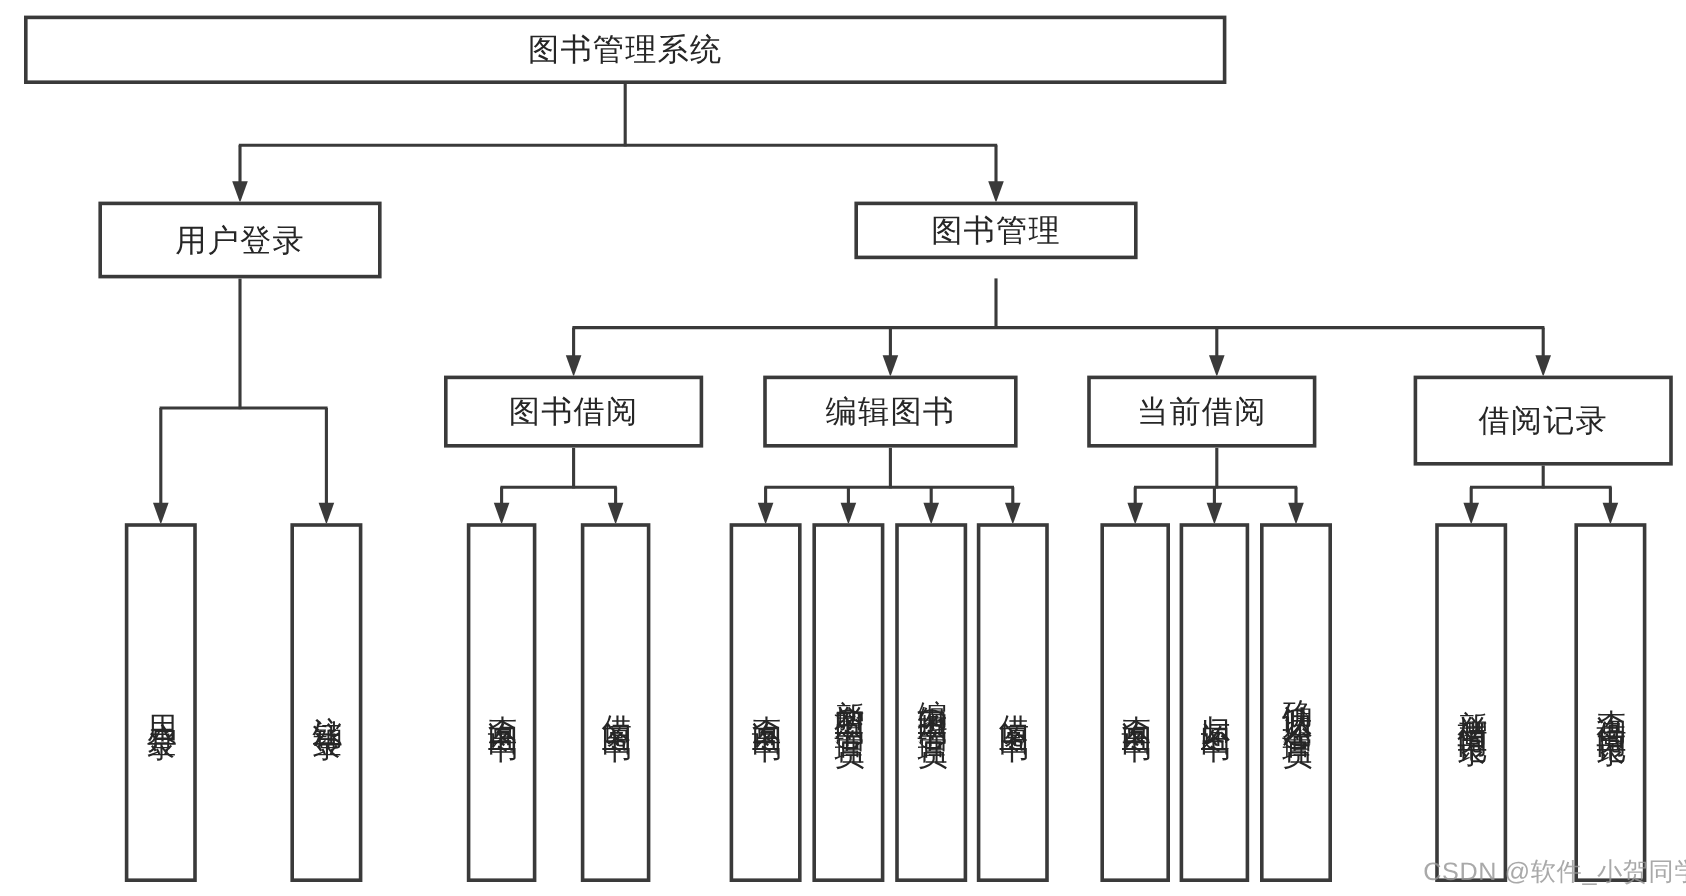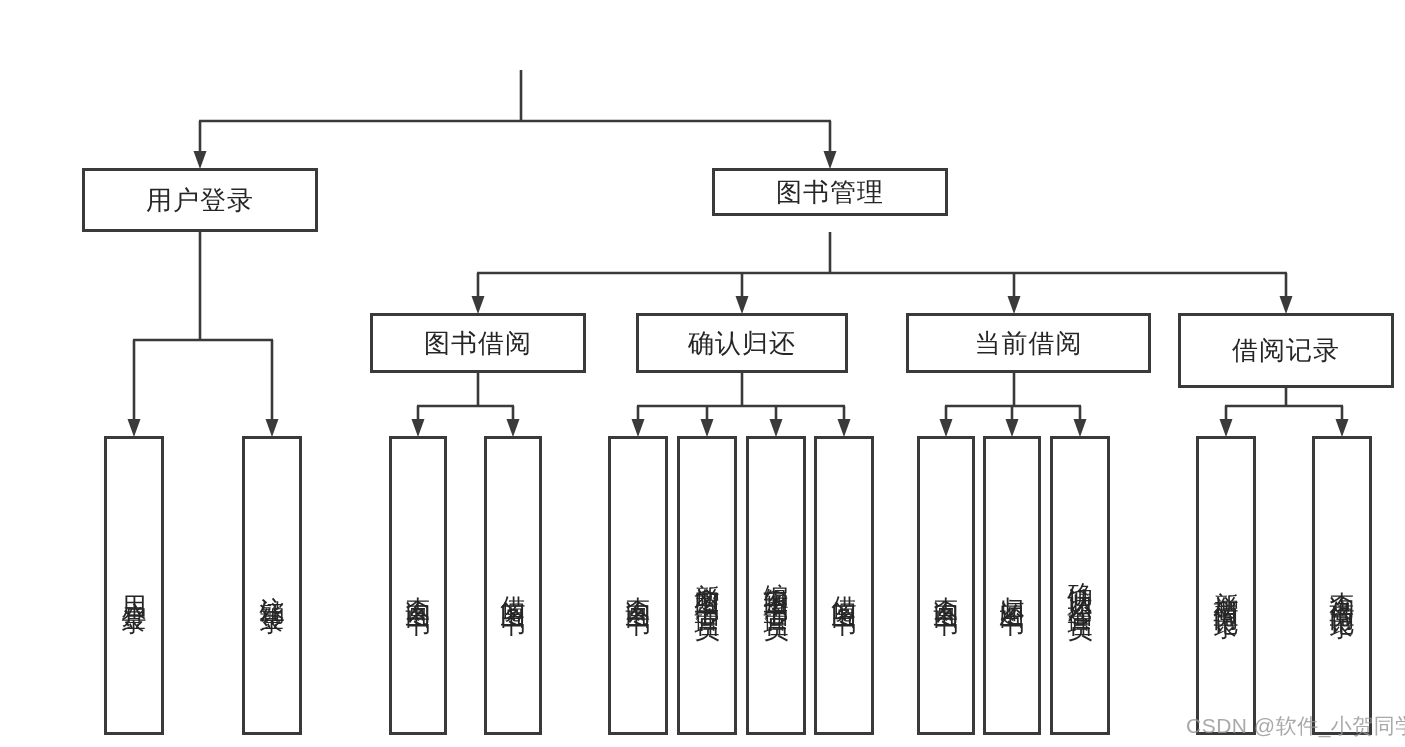--- a/index.html
+++ b/index.html
@@ -88,35 +88,38 @@
     <polygon points="1073.5,419 1086.5,419 1080,437"></polygon>
 
     <line x1="1286" y1="373" x2="1286" y2="407"></line>
     <line x1="1225" y1="406" x2="1343" y2="406"></line>
     <line x1="1226" y1="406" x2="1226" y2="420"></line>
     <polygon points="1219.5,419 1232.5,419 1226,437"></polygon>
     <line x1="1342" y1="406" x2="1342" y2="420"></line>
     <polygon points="1335.5,419 1348.5,419 1342,437"></polygon>
   </svg>
 
+  <div class="node" style="left:20px;top:13px;width:1002px;height:57px">
+    <span>图书管理系统</span>
+  </div>
 
   <div class="node" style="left:82px;top:168px;width:236px;height:64px">
     <span>用户登录</span>
   </div>
   <div class="node" style="left:712px;top:168px;width:236px;height:48px">
     <span>图书管理</span>
   </div>
 
   <div class="node" style="left:370px;top:313px;width:216px;height:60px">
     <span>图书借阅</span>
   </div>
   <div class="node" style="left:636px;top:313px;width:212px;height:60px">
-    <span>确认归还</span>
+    <span>编辑图书</span>
   </div>
-  <div class="node" style="left:906px;top:313px;width:245px;height:60px">
+  <div class="node" style="left:906px;top:313px;width:191px;height:60px">
     <span>当前借阅</span>
   </div>
   <div class="node" style="left:1178px;top:313px;width:216px;height:75px">
     <span>借阅记录</span>
   </div>
 
   <div class="node leaf" style="left:104px;top:436px;width:60px;height:299px">
     <span class="vtext">用户登录</span>
   </div>
   <div class="node leaf" style="left:242px;top:436px;width:60px;height:299px">

